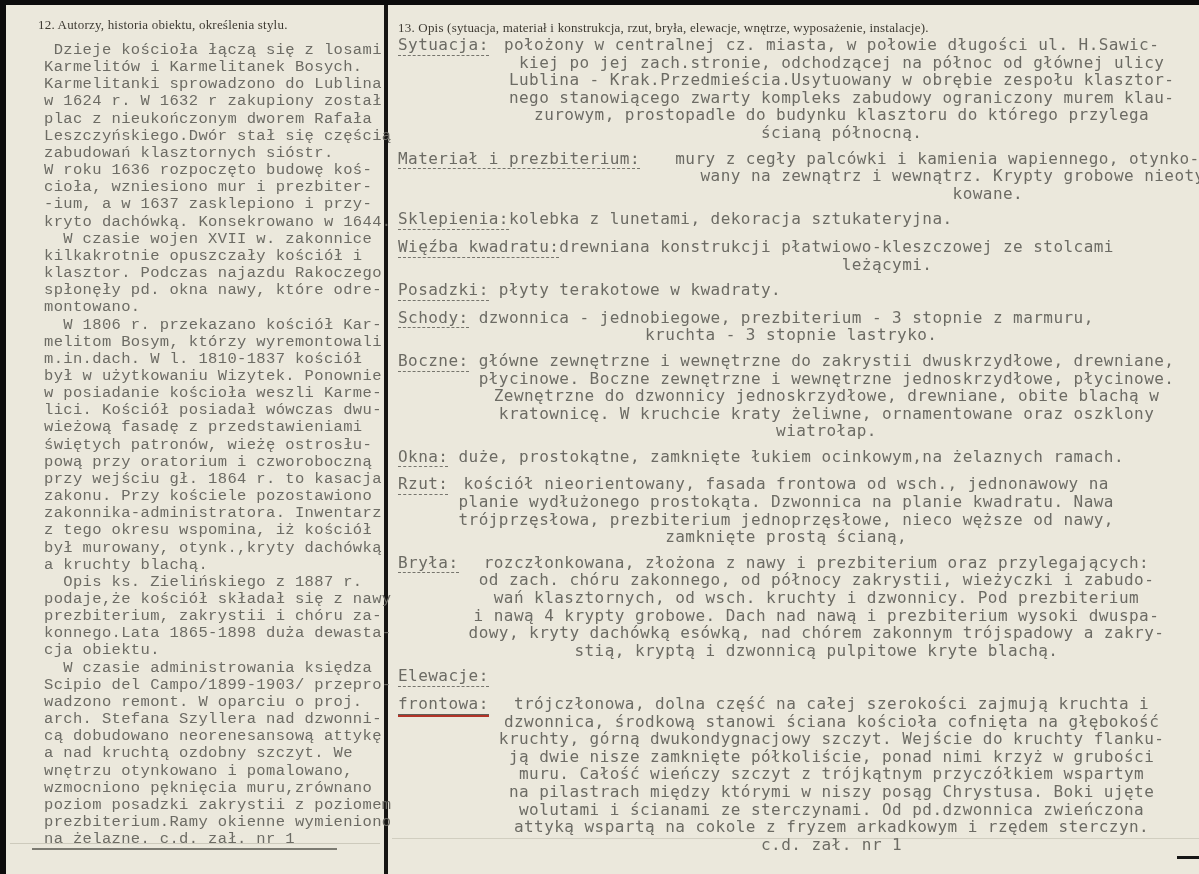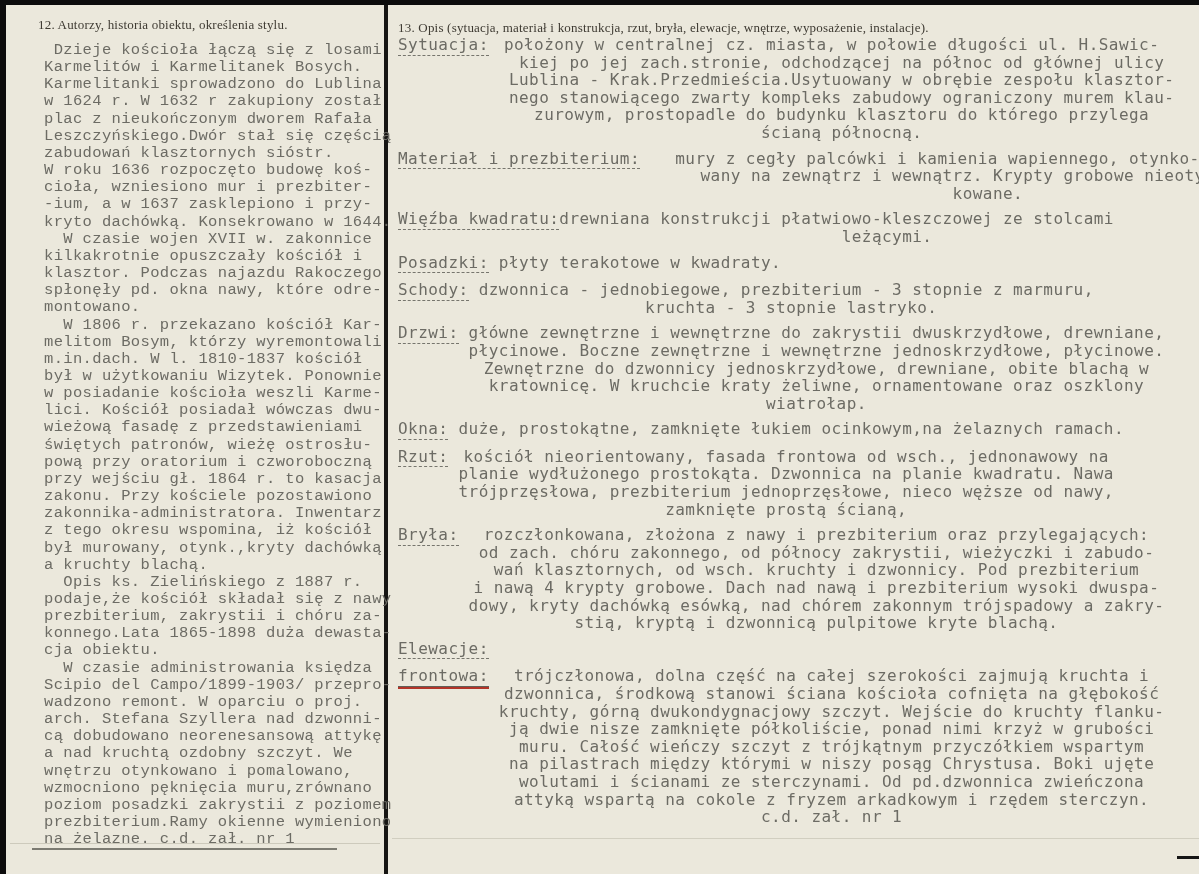--- a/index.html
+++ b/index.html
@@ -130,35 +130,39 @@
   zurowym, prostopadle do budynku klasztoru do którego przylega
   ścianą północną.</pre>
     </div>
       <div class="entry">
       <span class="entry-label">Materiał i prezbiterium:</span>
         <pre class="entry-text"> mury z cegły palcówki i kamienia wapiennego, otynko-
       wany na zewnątrz i wewnątrz. Krypty grobowe nieotyn-
            kowane.</pre>
     </div>
       <div class="entry">
+      <span class="entry-label">Sklepienia:</span>
+        <pre class="entry-text">kolebka z lunetami, dekoracja sztukateryjna.</pre>
+    </div>
+      <div class="entry">
       <span class="entry-label">Więźba kwadratu:</span>
         <pre class="entry-text">drewniana konstrukcji płatwiowo-kleszczowej ze stolcami
           leżącymi.</pre>
     </div>
       <div class="entry">
       <span class="entry-label">Posadzki:</span>
         <pre class="entry-text"> płyty terakotowe w kwadraty.</pre>
     </div>
       <div class="entry">
       <span class="entry-label">Schody:</span>
         <pre class="entry-text"> dzwonnica - jednobiegowe, prezbiterium - 3 stopnie z marmuru,
   kruchta - 3 stopnie lastryko.</pre>
     </div>
       <div class="entry">
-      <span class="entry-label">Drzwi:</span>
+      <span class="entry-label">Boczne:</span>
         <pre class="entry-text"> główne zewnętrzne i wewnętrzne do zakrystii dwuskrzydłowe, drewniane,
  płycinowe. Boczne zewnętrzne i wewnętrzne jednoskrzydłowe, płycinowe.
  Zewnętrzne do dzwonnicy jednoskrzydłowe, drewniane, obite blachą w
  kratownicę. W kruchcie kraty żeliwne, ornamentowane oraz oszklony
  wiatrołap.</pre>
     </div>
       <div class="entry">
       <span class="entry-label">Okna:</span>
         <pre class="entry-text"> duże, prostokątne, zamknięte łukiem ocinkowym,na żelaznych ramach.</pre>
     </div>

